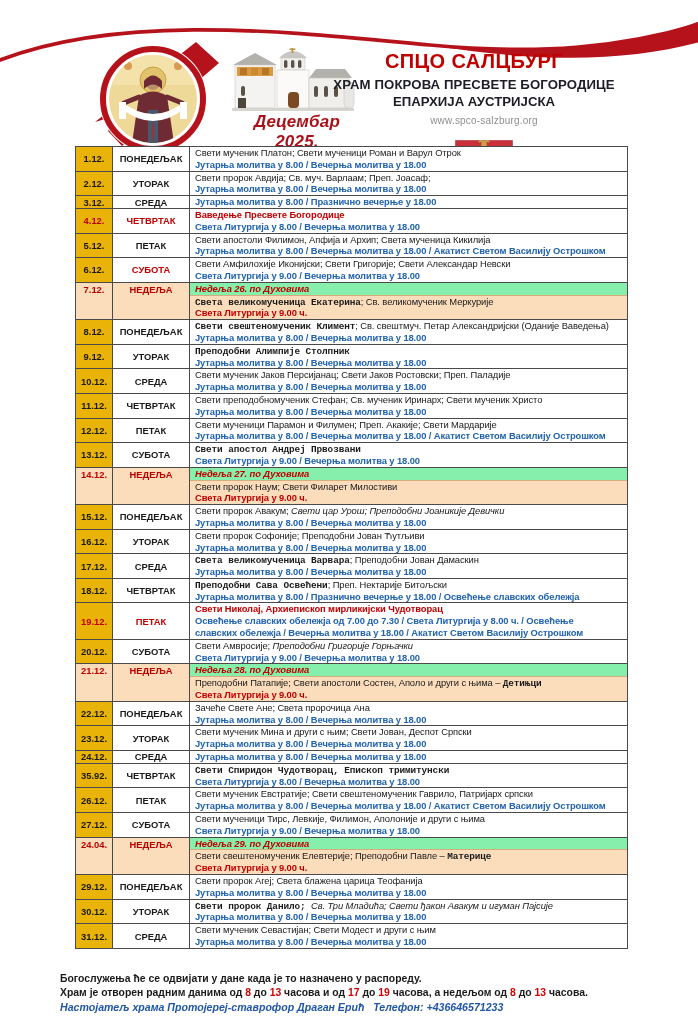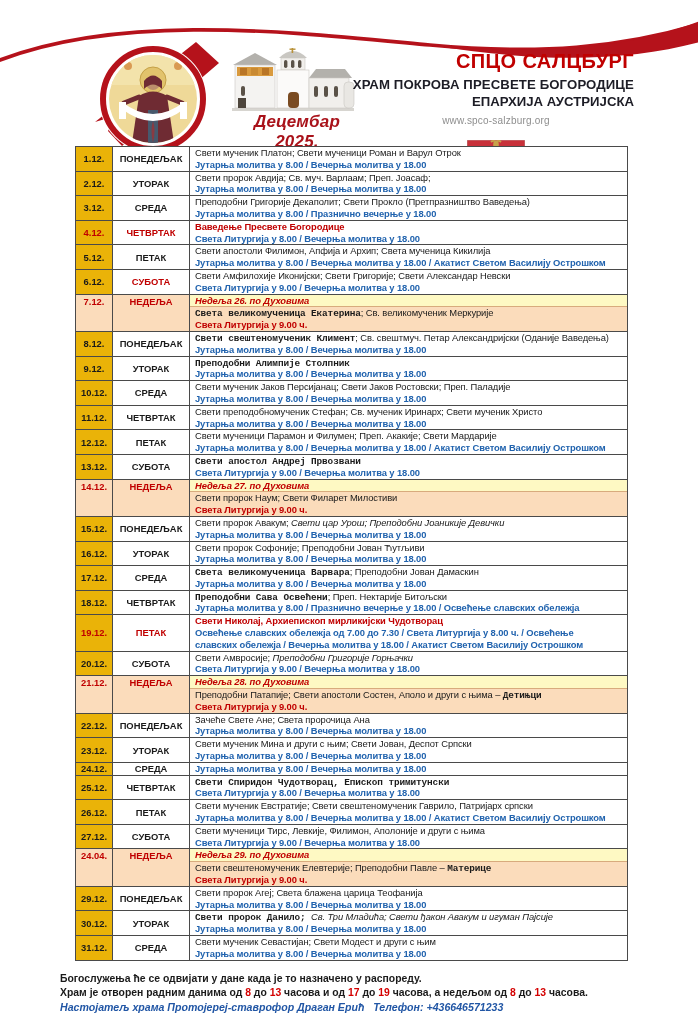--- a/index.html
+++ b/index.html
@@ -5,21 +5,21 @@
   html,body{margin:0;padding:0;background:#fff;}
   .page{position:relative;width:698px;height:1024px;background:#fff;overflow:hidden;
         font-family:"Liberation Sans", sans-serif;}
 
   
   .swoosh{position:absolute;left:0;top:0;width:698px;height:160px;pointer-events:none;}
   .logo-wrap{position:absolute;left:98px;top:44px;width:110px;height:110px;}
   .church-wrap{position:absolute;left:228px;top:48px;width:130px;height:68px;}
   .month-label{position:absolute;left:232px;top:112px;width:130px;text-align:center;
         font-size:17px;font-weight:bold;font-style:italic;color:#a9121a;letter-spacing:.2px;}
-  .brand{position:absolute;left:338px;top:50px;width:296px;text-align:right;}
+  .brand{position:absolute;left:326px;top:50px;width:296px;text-align:center;}
   .brand-org{font-size:20px;font-weight:bold;color:#c00000;letter-spacing:.4px;line-height:23px;}
   .brand-temple{font-size:13.2px;font-weight:bold;color:#1d1d26;letter-spacing:.1px;line-height:17px;margin-top:3px;}
   .brand-diocese{font-size:13.2px;font-weight:bold;color:#1d1d26;line-height:17px;}
   .brand-meta{display:flex;align-items:center;gap:14px;margin-top:5px;padding-left:20px;flex-direction:column;}
   .website{font-size:10px;color:#8e8e8e;letter-spacing:.2px;}
   .flag{width:58px;height:28px;display:block;}
 
   
   .cal{position:absolute;left:75px;top:146px;width:551px;border:1px solid #4a4a4a;background:#fff;}
   .row{display:flex;border-bottom:1px solid #4a4a4a;}
@@ -27,21 +27,21 @@
   .cell{border-right:1px solid #4a4a4a;display:flex;justify-content:center;align-items:center;
         font-weight:bold;font-size:9.4px;color:#1a1a1a;flex-shrink:0;}
   .c-date{width:36px;background:#eab308;}
   .c-day{width:76px;background:#fff;}
   .c-content{flex:1;padding:0 0 0 5px;overflow:hidden;min-width:0;}
   .line{height:11.8px;line-height:11.9px;font-size:9.4px;white-space:nowrap;letter-spacing:-0.1px;}
   .saints{color:#1a1a1a;}
   .service{color:#2163ae;font-weight:bold;}
   .feast{color:#c00000;font-weight:bold;}
   .liturgy{color:#c00000;font-weight:bold;}
-  .sunday-title{background:#fef9c3;color:#c00000;font-weight:bold;font-style:italic;
+  .sunday-title{background:#86efac;color:#c00000;font-weight:bold;font-style:italic;
         margin-left:-5px;padding-left:5px;border-bottom:1px solid #d8ab7d;}
   .sunday{background:#fbdcbb;}
   .sunday .c-date,.sunday .c-day{background:#fbdcbb;align-items:flex-start;padding-top:1px;}
   .red{color:#c00000;}
   .b{font-weight:bold;font-family:Liberation Mono, monospace;}
   .i{font-style:italic;}
 
   
   .footer{position:absolute;left:60px;top:972px;width:581px;text-align:left;}
   .f-line1{font-size:10.4px;font-weight:bold;color:#1a1a1a;line-height:14px;}
@@ -149,21 +149,20 @@
         <div class="cell c-day">УТОРАК</div>
         <div class="c-content">
           <div class="line saints"><span>Свети пророк Авдија; Св. муч. Варлаам; Преп. Јоасаф;</span></div>
           <div class="line service"><span>Јутарња молитва у 8.00 / Вечерња молитва у 18.00</span></div>
         </div>
       </div>
       <div class="row">
         <div class="cell c-date">3.12.</div>
         <div class="cell c-day">СРЕДА</div>
         <div class="c-content">
-          <div class="line saints"><span>Преподобни Григорије Декаполит; Свети Прокло (Претпразништво Ваведења)</span></div>
           <div class="line service"><span>Јутарња молитва у 8.00 / Празнично вечерње у 18.00</span></div>
         </div>
       </div>
       <div class="row">
         <div class="cell c-date red">4.12.</div>
         <div class="cell c-day red">ЧЕТВРТАК</div>
         <div class="c-content">
           <div class="line feast"><span>Ваведење Пресвете Богородице</span></div>
           <div class="line service"><span>Света Литургија у 8.00 / Вечерња молитва у 18.00</span></div>
         </div>
@@ -325,21 +324,21 @@
         </div>
       </div>
       <div class="row">
         <div class="cell c-date">24.12.</div>
         <div class="cell c-day">СРЕДА</div>
         <div class="c-content">
           <div class="line service"><span>Јутарња молитва у 8.00 / Вечерња молитва у 18.00</span></div>
         </div>
       </div>
       <div class="row">
-        <div class="cell c-date">25.12.</div>
+        <div class="cell c-date">35.92.</div>
         <div class="cell c-day">ЧЕТВРТАК</div>
         <div class="c-content">
           <div class="line saints"><span class="b">Свети Спиридон Чудотворац, Епископ тримитунски</span></div>
           <div class="line service"><span>Света Литургија у 8.00 / Вечерња молитва у 18.00</span></div>
         </div>
       </div>
       <div class="row">
         <div class="cell c-date">26.12.</div>
         <div class="cell c-day">ПЕТАК</div>
         <div class="c-content">

